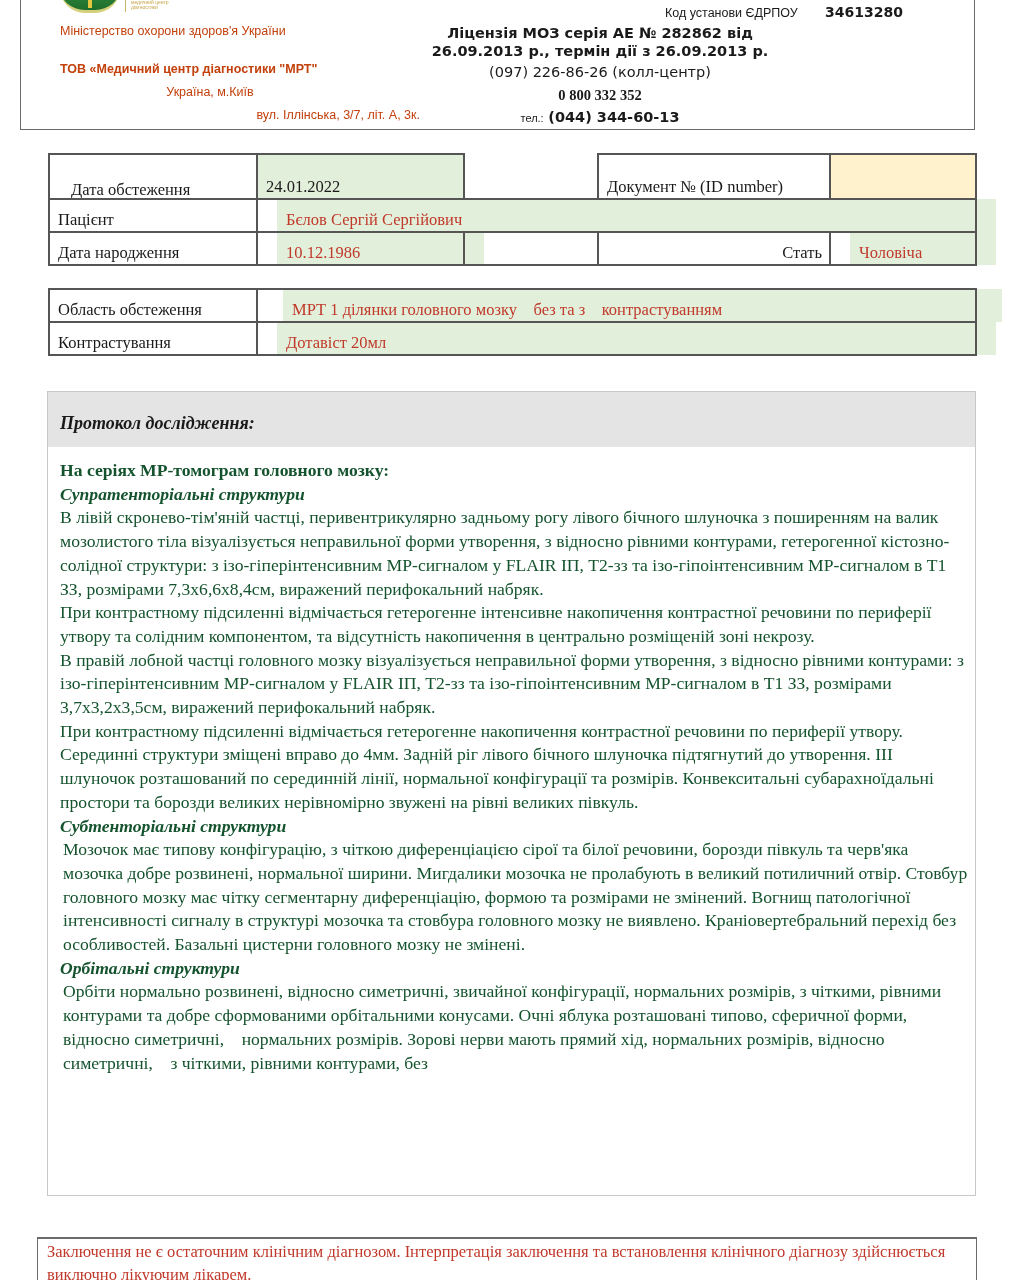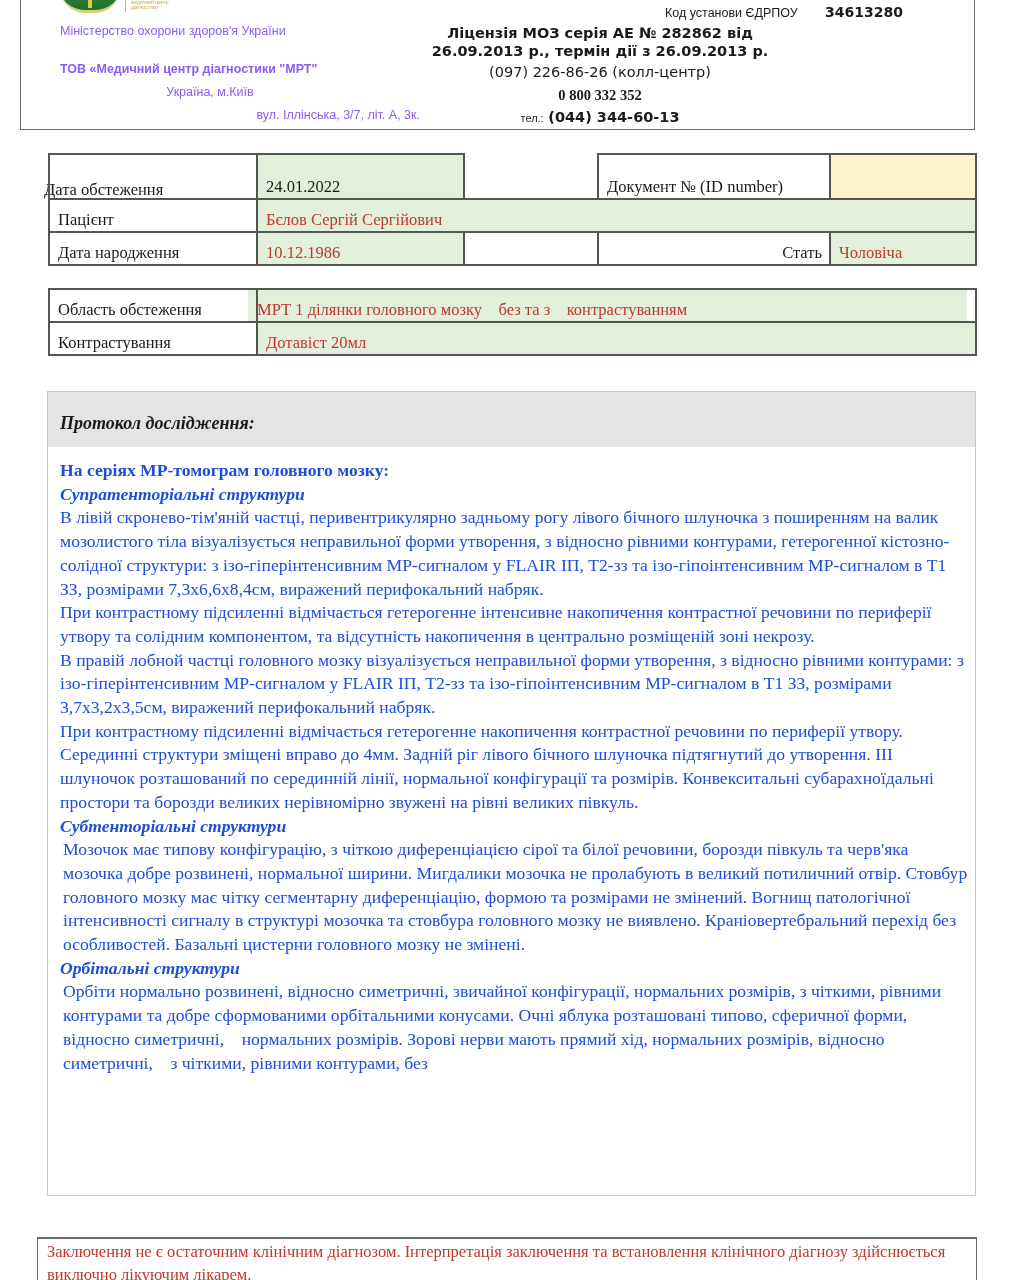--- a/index.html
+++ b/index.html
@@ -7,49 +7,49 @@
   .abs { position: absolute; }
 
   
   .header-box { left: 20px; top: -2px; width: 955px; height: 132px; border: 1.5px solid #6b6b6b; border-top: none; box-sizing: border-box; }
   .logo { left: 60px; top: -12px; width: 60px; height: 22px; }
   .logo-circle { position:absolute; left:0; top:0; width:60px; height:22px; border-radius: 0 0 30px 30px; background: linear-gradient(#2e8b3a, #1f6d2b); border-bottom: 3px solid #d4cf7a; }
   .logo-stem { position:absolute; left:28px; top:0; width:4px; height:20px; background:#e7c63f; }
   .logo-sep { left: 125px; top: 0; width: 1px; height: 12px; background: #c9b86a; }
   .logo-text { left: 131px; top: 0; font-family: "Liberation Sans", sans-serif; font-size: 5px; color: #c7a64a; line-height: 5px; }
 
-  .hdr-left { font-family: "Liberation Sans", sans-serif; font-size: 12.5px; color: #8b5cf6; }
+  .hdr-left { font-family: "Liberation Sans", sans-serif; font-size: 12.5px; color: #c2410c; }
   .ministry { left: 60px; top: 24px; }
   .org-name { left: 60px; top: 62px; font-weight: bold; }
   .city { left: 0; top: 85px; width: 420px; text-align: center; }
   .address { left: 0; top: 108px; width: 420px; text-align: right; }
 
   .edrpou-label { left: 665px; top: 6px; font-family: "Liberation Sans", sans-serif; font-size: 12.5px; }
   .edrpou-value { left: 825px; top: 4px; font-family: "DejaVu Sans", sans-serif; font-size: 14px; font-weight: bold; }
   .license1 { left: 400px; top: 25px; width: 400px; text-align: center; font-family: "DejaVu Sans", sans-serif; font-size: 14.5px; font-weight: bold; }
   .license2 { left: 400px; top: 43px; width: 400px; text-align: center; font-family: "DejaVu Sans", sans-serif; font-size: 14.5px; font-weight: bold; }
   .phone1 { left: 400px; top: 64px; width: 400px; text-align: center; font-family: "DejaVu Sans", sans-serif; font-size: 14.5px; }
   .phone2 { left: 400px; top: 87px; width: 400px; text-align: center; font-family: Liberation Serif, serif; font-size: 14.5px; font-weight: bold; }
   .phone3 { left: 400px; top: 109px; width: 400px; text-align: center; font-family: "DejaVu Sans", sans-serif; font-size: 14.5px; }
   .phone3 .lbl { font-size: 11px; font-weight: normal; font-family: "Liberation Sans", sans-serif; }
   .phone3 .val { font-weight: bold; }
 
   
   .cell { position: absolute; box-sizing: border-box; font-family: "Liberation Serif", serif; font-size: 16.5px; padding-left: 9px; display: flex; align-items: flex-end; padding-bottom: 2px; }
   .green { background: #e2efda; }
   .orange { background: #fff2cc; }
-  .red { color: #c0392b; }
+  .red { color: #c0392b; margin-left: 20px; }
   .line-h { position:absolute; height: 1.5px; background: #555; }
   .line-v { position:absolute; width: 1.5px; background: #555; }
 
   
   .protocol-box { left: 47px; top: 391px; width: 929px; height: 805px; border: 1.5px solid #c8c8c8; box-sizing: border-box; }
   .protocol-head { left: 48px; top: 392px; width: 927px; height: 55px; background: #e4e4e4; }
   .protocol-title { left: 60px; top: 413px; font-family: "Liberation Serif", serif; font-size: 18px; font-weight: bold; font-style: italic; }
-  .protocol-body { left: 60px; top: 459px; width: 912px; font-family: "Liberation Serif", serif; font-size: 17.6px; line-height: 23.7px; color: #1d4ed8; }
+  .protocol-body { left: 60px; top: 459px; width: 912px; font-family: "Liberation Serif", serif; font-size: 17.6px; line-height: 23.7px; color: #14532d; }
   .protocol-body p { margin: 0; }
   .protocol-body .sub { font-weight: bold; font-style: italic; }
   .protocol-body .bold { font-weight: bold; }
   .protocol-body .ind { padding-left: 3px; }
 
   .footer-box { left: 37px; top: 1237px; width: 940px; height: 50px; border-top: 2px solid #6b6b6b; border-left: 1.5px solid #6b6b6b; border-right: 1.5px solid #6b6b6b; box-sizing: border-box; }
   .footer-text { left: 47px; top: 1240px; width: 930px; font-family: "Liberation Serif", serif; font-size: 16.5px; line-height: 23px; color: #c0392b; }
 </style>
 </head>
 <body>
@@ -76,21 +76,21 @@
 <div class="abs license2">26.09.2013 р., термін дії з 26.09.2013 р.</div>
 <div class="abs phone1">(097) 226-86-26 (колл-центр)</div>
 <div class="abs phone2">0 800 332 352</div>
 <div class="abs phone3">
   <span class="lbl">тел.:</span>
   <span class="val">(044) 344-60-13</span>
 </div>
 
 <div>
 
-  <div class="cell" style="left:35px;top:154px;width:208px;height:48px;">
+  <div class="cell" style="left:62px;top:154px;width:208px;height:48px;">
     <span>Дата обстеження</span>
   </div>
   <div class="cell green" style="left:257px;top:154px;width:207px;height:45px;">
     <span>24.01.2022</span>
   </div>
   <div class="cell" style="left:598px;top:154px;width:232px;height:45px;">
     <span>Документ № (ID number)</span>
   </div>
   <div class="cell orange" style="left:830px;top:154px;width:146px;height:45px;">
     <span></span>
@@ -129,21 +129,21 @@
   <div class="line-v" style="left:597px;top:231px;height:34px;"></div>
   <div class="line-v" style="left:829px;top:153px;height:46px;"></div>
   <div class="line-v" style="left:829px;top:231px;height:34px;"></div>
   <div class="line-v" style="left:975px;top:153px;height:113px;"></div>
 </div>
 
 <div>
   <div class="cell" style="left:49px;top:289px;width:208px;height:33px;">
     <span>Область обстеження</span>
   </div>
-  <div class="cell green red" style="left:248px;top:289px;width:719px;height:33px;white-space:pre;">
+  <div class="cell green red" style="left:263px;top:289px;width:719px;height:33px;white-space:pre;">
     <span>МРТ 1 ділянки головного мозку    без та з    контрастуванням</span>
   </div>
   <div class="cell" style="left:49px;top:322px;width:208px;height:33px;">
     <span>Контрастування</span>
   </div>
   <div class="cell green red" style="left:257px;top:322px;width:719px;height:33px;">
     <span>Дотавіст 20мл</span>
   </div>
   <div class="line-h" style="left:49px;top:288px;width:927px;"></div>
   <div class="line-h" style="left:49px;top:321px;width:927px;"></div>

